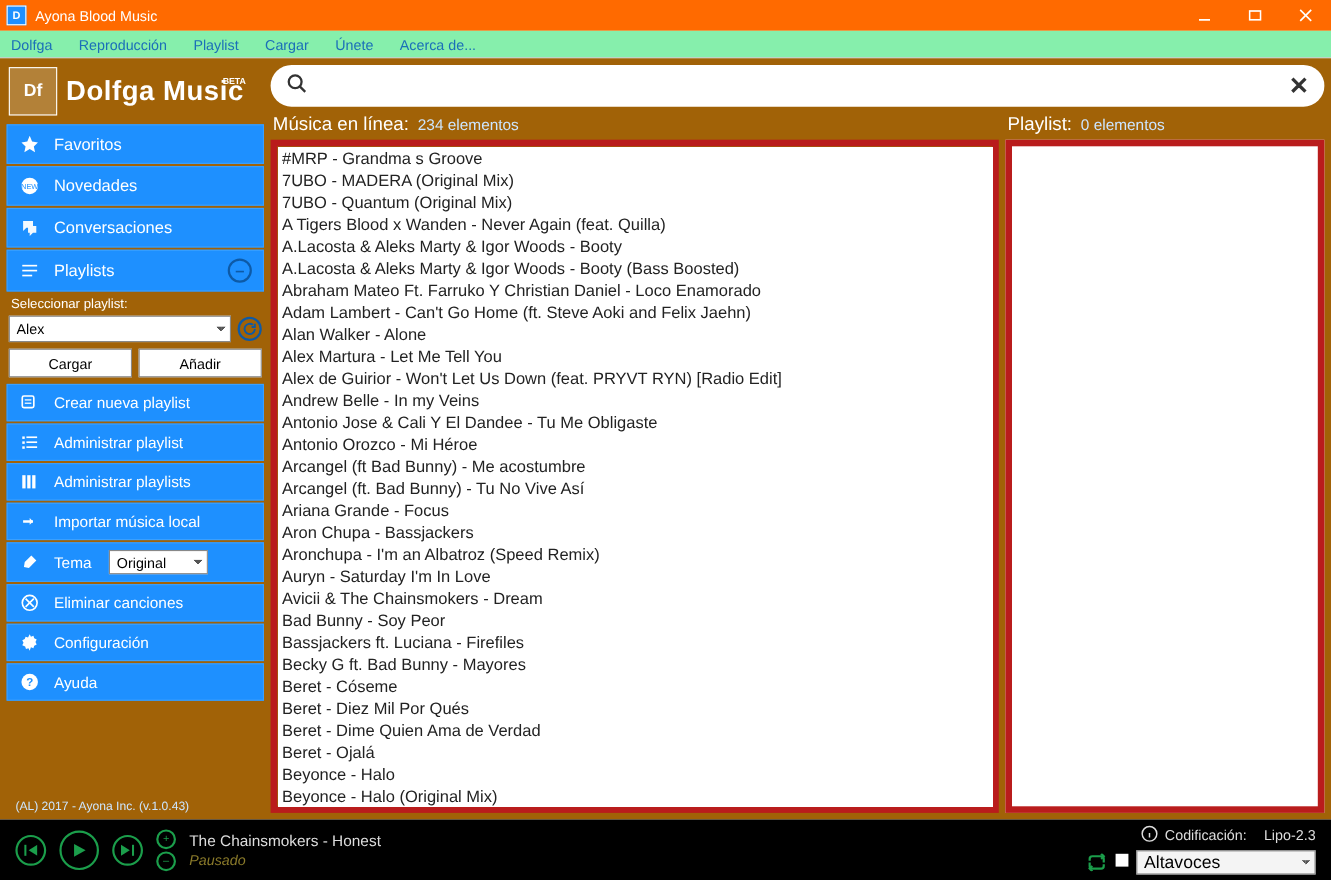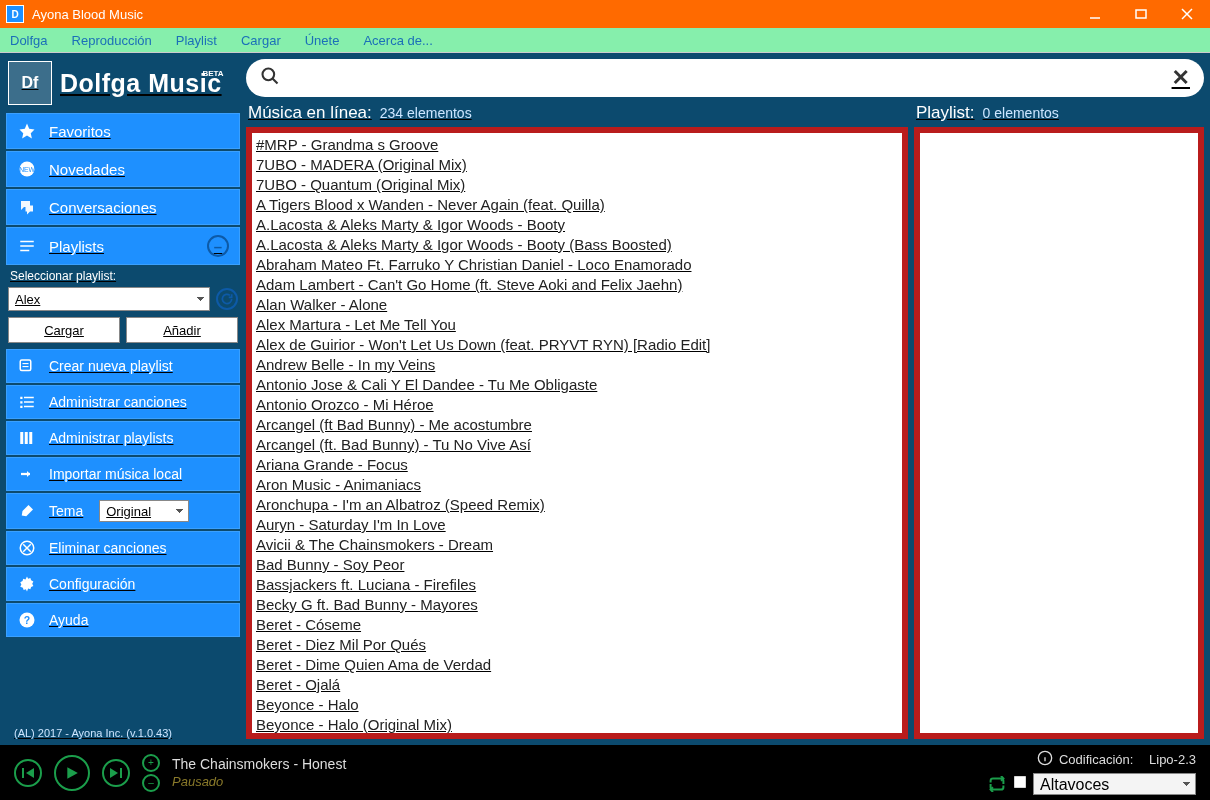--- a/index.html
+++ b/index.html
@@ -4,21 +4,21 @@
 <style>
 * { margin:0; padding:0; box-sizing:border-box; font-family:"Segoe UI",Arial,sans-serif; }
 html,body { width:1210px; height:800px; overflow:hidden; }
 .titlebar { background:#ff6a00; height:28px; display:flex; align-items:center; color:#fff; font-size:13px; padding:0 0 0 6px; }
 .titlebar .tb-icon { width:18px; height:18px; background:#1e90ff; margin-right:8px; border:1px solid #fff; display:flex; align-items:center; justify-content:center; font-size:10px; font-weight:bold; }
 .titlebar .tb-spacer { flex:1; }
 .titlebar .tb-btn { width:46px; height:28px; display:flex; align-items:center; justify-content:center; cursor:pointer; }
 .menubar { background:#86efac; height:25px; border-bottom:1px solid #ccc; display:flex; align-items:center; font-size:13px; padding:0 4px; }
 .menubar .mitem { padding:3px 12px; cursor:pointer; color:#1b6fb8; }
 .menubar .mitem:first-child { padding-left:6px; }
-.app { background:#0c4a6e; height:calc(800px - 28px - 25px - 55px); display:flex; padding:6px; gap:6px;text-decoration:underline; }
+.app { background:#a16207; height:calc(800px - 28px - 25px - 55px); display:flex; padding:6px; gap:6px; }
 .sidebar { width:234px; display:flex; flex-direction:column; }
 .brand { display:flex; align-items:center; gap:8px; padding:2px 0 8px 2px; }
 .brand-logo { width:44px; height:44px; background:rgba(255,255,255,.2); border:1px solid #fff; display:flex; align-items:center; justify-content:center; color:#fff; font-weight:bold; font-size:16px; }
 .brand-text { color:#fff; font-size:25px; font-weight:600; letter-spacing:.5px; position:relative; }
 .brand-beta { font-size:8px; position:absolute; top:0; right:-2px; letter-spacing:0; }
 .sb-item { background:#1e90ff; border:1px solid #3aa0ff; color:#fff; display:flex; align-items:center; padding:7px 10px; font-size:15px; cursor:pointer; margin-bottom:2px; gap:12px; }
 .sb-item.small { font-size:14px; padding:6px 10px; }
 .sb-icon { width:20px; height:20px; display:flex; align-items:center; justify-content:center; }
 .sb-label-row { display:flex; align-items:center; }
 .sb-label-row .circ { margin-left:auto; width:22px; height:22px; border:2px solid #0d5aa7; border-radius:50%; display:flex; align-items:center; justify-content:center; color:#0d5aa7; font-weight:bold; cursor:pointer; }
@@ -166,21 +166,21 @@
       <span class="sb-icon">
           <svg width="18" height="18" viewBox="0 0 24 24" fill="#fff">
             <rect x="3" y="5" width="3" height="3"></rect>
             <rect x="8" y="5" width="13" height="2"></rect>
             <rect x="3" y="11" width="3" height="3"></rect>
             <rect x="8" y="11" width="13" height="2"></rect>
             <rect x="3" y="17" width="3" height="3"></rect>
             <rect x="8" y="17" width="13" height="2"></rect>
           </svg>
         </span>
-      <span>Administrar canciones</span>
+      <span>Administrar playlist</span>
     </div>
     <div class="sb-item small">
       <span class="sb-icon">
           <svg width="18" height="18" viewBox="0 0 24 24" fill="#fff">
             <rect x="3" y="4" width="4" height="16"></rect>
             <rect x="9" y="4" width="4" height="16"></rect>
             <rect x="15" y="4" width="4" height="16"></rect>
           </svg>
         </span>
       <span>Administrar playlists</span>
@@ -265,21 +265,21 @@
             <div class="song">Adam Lambert - Can't Go Home (ft. Steve Aoki and Felix Jaehn)</div>
             <div class="song">Alan Walker - Alone</div>
             <div class="song">Alex Martura - Let Me Tell You</div>
             <div class="song">Alex de Guirior - Won't Let Us Down (feat. PRYVT RYN) [Radio Edit]</div>
             <div class="song">Andrew Belle - In my Veins</div>
             <div class="song">Antonio Jose &amp; Cali Y El Dandee - Tu Me Obligaste</div>
             <div class="song">Antonio Orozco - Mi Héroe</div>
             <div class="song">Arcangel (ft Bad Bunny) - Me acostumbre</div>
             <div class="song">Arcangel (ft. Bad Bunny) - Tu No Vive Así</div>
             <div class="song">Ariana Grande - Focus</div>
-            <div class="song">Aron Music - Animaniacs</div>
+            <div class="song">Aron Chupa - Bassjackers</div>
             <div class="song">Aronchupa - I'm an Albatroz (Speed Remix)</div>
             <div class="song">Auryn - Saturday I'm In Love</div>
             <div class="song">Avicii &amp; The Chainsmokers - Dream</div>
             <div class="song">Bad Bunny - Soy Peor</div>
             <div class="song">Bassjackers ft. Luciana - Firefiles</div>
             <div class="song">Becky G ft. Bad Bunny - Mayores</div>
             <div class="song">Beret - Cóseme</div>
             <div class="song">Beret - Diez Mil Por Qués</div>
             <div class="song">Beret - Dime Quien Ama de Verdad</div>
             <div class="song">Beret - Ojalá</div>

